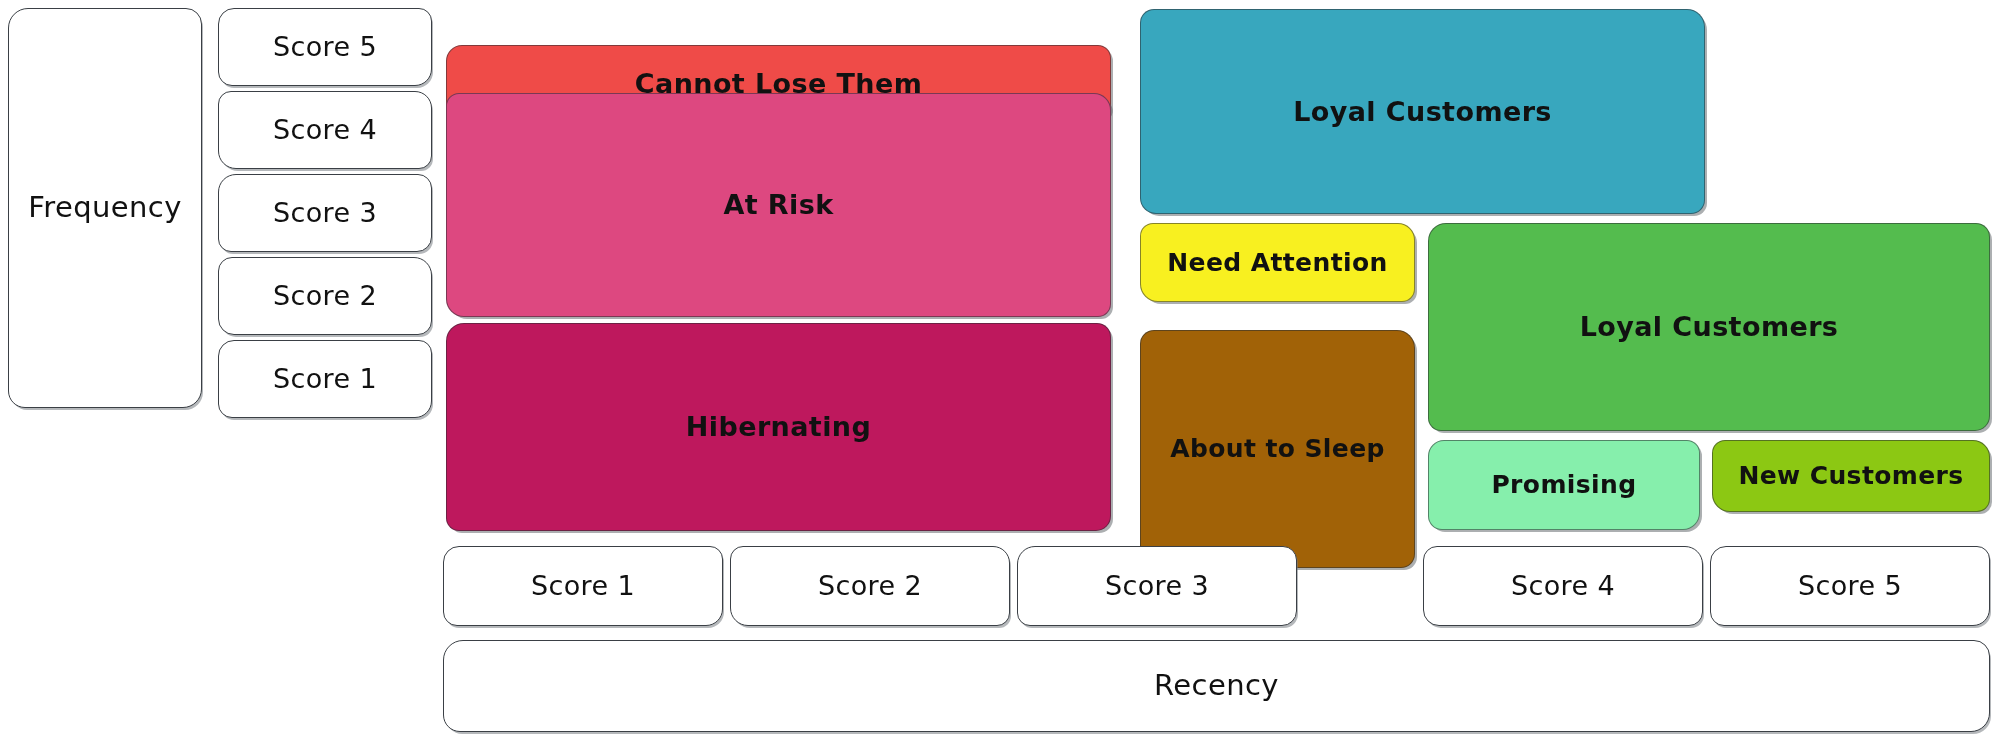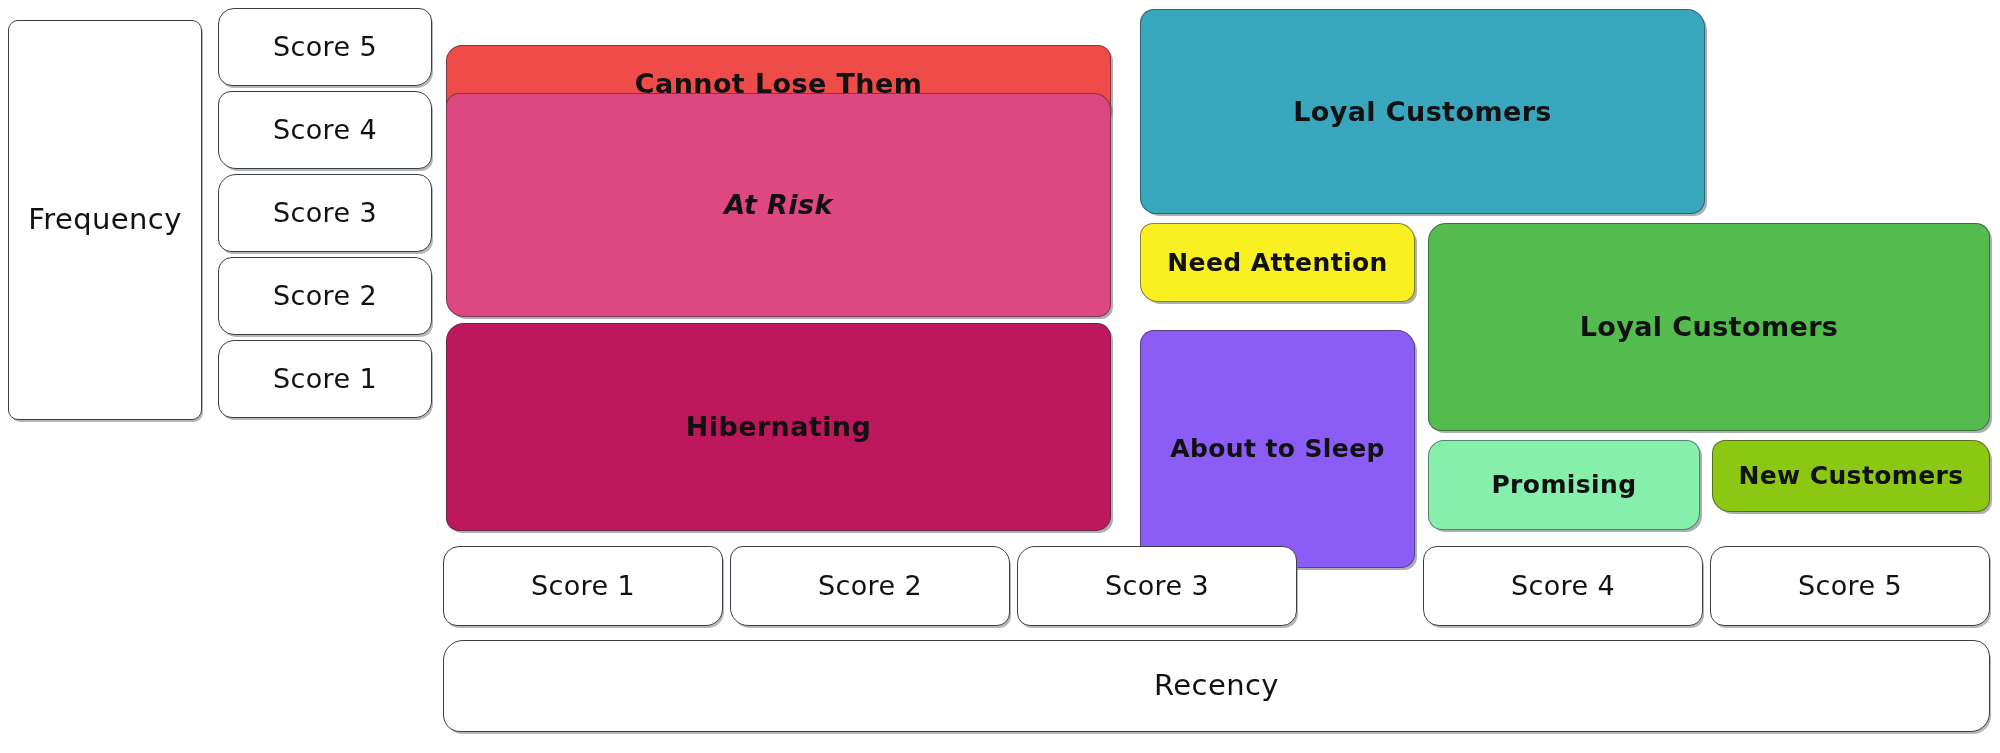--- a/index.html
+++ b/index.html
@@ -39,42 +39,42 @@
   .w2{border-radius:13px 17px 13px 18px;}
   .w3{border-radius:18px 14px 15px 13px;}
   .w4{border-radius:14px 18px 14px 16px;}
   .w5{border-radius:20px 16px 19px 17px;}
 </style>
 </head>
 <body>
 
 <div id="canvas">
 
-  <div class="box plain w5 lbl-big" style="left:8px;top:20px;width:194px;height:400px;border-radius:10px;">Frequency</div>
+  <div class="box plain w5 lbl-big" style="left:8px;top:8px;width:194px;height:400px;">Frequency</div>
 
   <div class="box plain w1 lbl" style="left:218px;top:8px;width:214px;height:78px;">Score 5</div>
   <div class="box plain w2 lbl" style="left:218px;top:91px;width:214px;height:78px;">Score 4</div>
   <div class="box plain w3 lbl" style="left:218px;top:174px;width:214px;height:78px;">Score 3</div>
   <div class="box plain w4 lbl" style="left:218px;top:257px;width:214px;height:78px;">Score 2</div>
   <div class="box plain w1 lbl" style="left:218px;top:340px;width:214px;height:78px;">Score 1</div>
 
   <div class="box seg w1 seg-lbl" style="left:446px;top:9px;width:665px;height:78px;background:#ef4b48;margin-top:36px;">Cannot Lose Them</div>
 
-  <div class="box seg w2 seg-lbl" style="left:446px;top:93px;width:665px;height:224px;background:#dd4880;font-style:italic;">At Risk</div>
+  <div class="box seg w2 seg-lbl" style="left:446px;top:93px;width:665px;height:224px;background:#dd4880;">At Risk</div>
 
   <div class="box seg w3 seg-lbl" style="left:446px;top:323px;width:665px;height:208px;background:#be185d;">Hibernating</div>
 
   <div class="box seg w4 seg-lbl" style="left:1140px;top:9px;width:565px;height:205px;background:#38a7be;">Loyal Customers</div>
 
 
   <div class="box seg w2 seg-lbl-sm" style="left:1140px;top:223px;width:275px;height:79px;background:#f8f020;">Need Attention</div>
 
   <div class="box seg w3 seg-lbl" style="left:1428px;top:223px;width:562px;height:208px;background:#54bc4e;">Loyal Customers</div>
 
-  <div class="box seg w4 seg-lbl-sm" style="left:1140px;top:330px;width:275px;height:238px;background:#8b5cf6;">About to Sleep</div>
+  <div class="box seg w4 seg-lbl-sm" style="left:1140px;top:330px;width:275px;height:238px;background:#a16207;">About to Sleep</div>
 
   <div class="box seg w1 seg-lbl-sm" style="left:1428px;top:440px;width:272px;height:90px;background:#86efac;">Promising</div>
 
   <div class="box seg w2 seg-lbl-sm" style="left:1712px;top:440px;width:278px;height:72px;background:#8cc813;">New Customers</div>
 
   <div class="box plain w1 lbl" style="left:443px;top:546px;width:280px;height:80px;">Score 1</div>
   <div class="box plain w2 lbl" style="left:730px;top:546px;width:280px;height:80px;">Score 2</div>
   <div class="box plain w3 lbl" style="left:1017px;top:546px;width:280px;height:80px;">Score 3</div>
   <div class="box plain w4 lbl" style="left:1423px;top:546px;width:280px;height:80px;">Score 4</div>
   <div class="box plain w1 lbl" style="left:1710px;top:546px;width:280px;height:80px;">Score 5</div>

